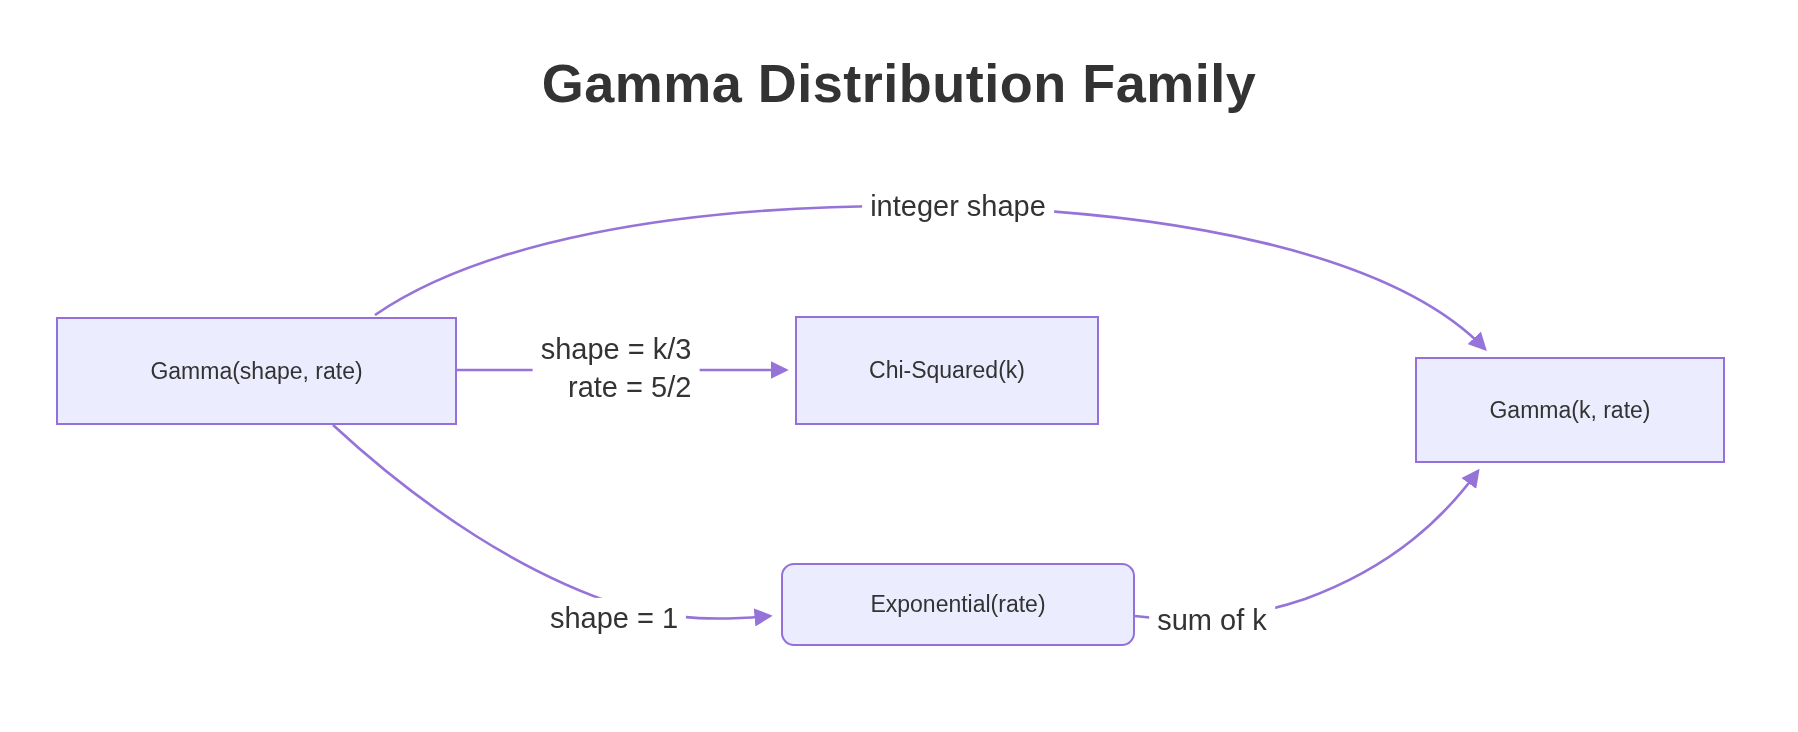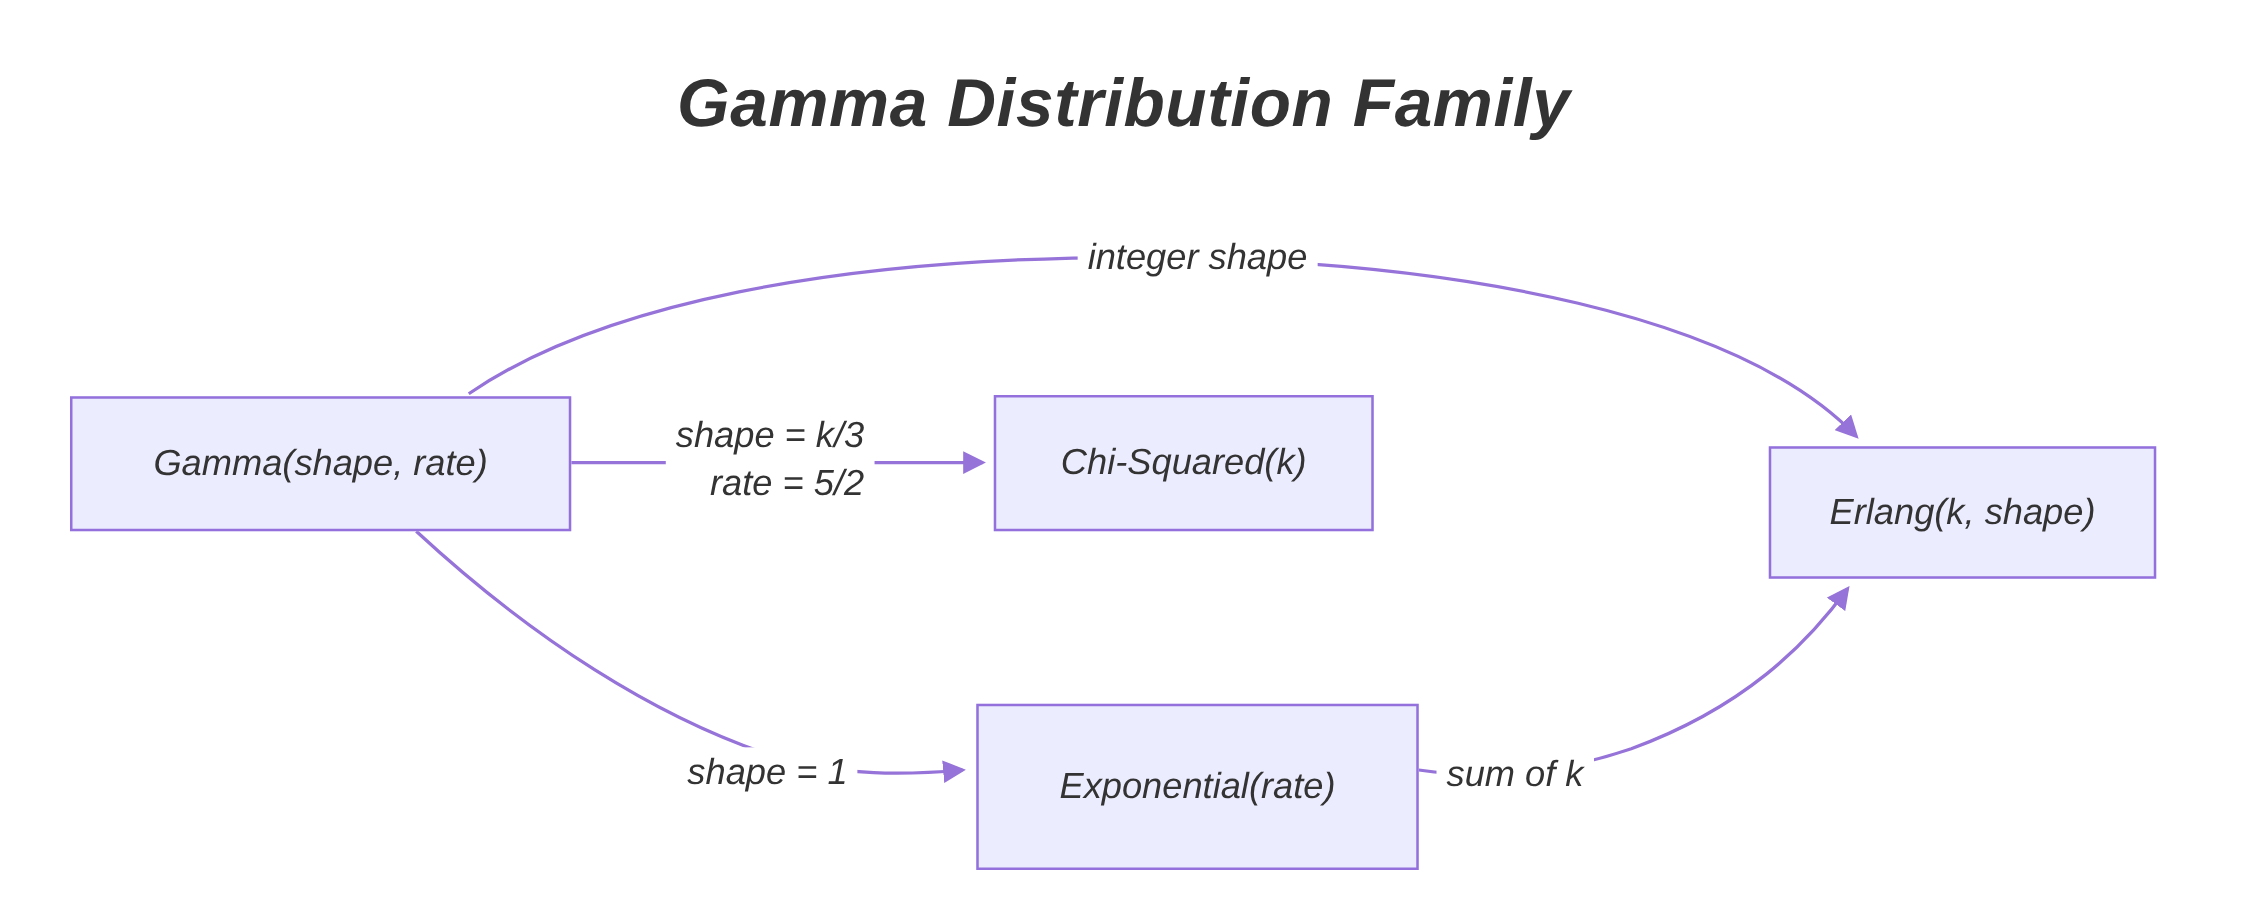--- a/index.html
+++ b/index.html
@@ -10,21 +10,20 @@
     --bg:#FFFFFF;
   }
   html,body{margin:0;padding:0;background:var(--bg);}
   .canvas{
     position:relative;
     width:1798px;height:732px;
     background:var(--bg);
     overflow:hidden;
     font-family:"Liberation Sans", sans-serif;
     color:var(--text);
-    font-style:italic;
   }
   .title{
     position:absolute;
     left:0;right:0;top:52px;
     margin:0;
     text-align:center;
     font-size:54px;
     font-weight:700;
     letter-spacing:0.5px;
     color:var(--text);
@@ -44,21 +43,21 @@
     stroke:none;
   }
   .node{
     position:absolute;
     background:var(--node-fill);
     border:2.5px solid var(--node-border);
     display:flex;
     align-items:center;
     justify-content:center;
     box-sizing:border-box;
-    font-size:29px;
+    font-size:23px;
     color:var(--text);
   }
   .edge-label{
     position:absolute;
     transform:translate(-50%,-50%);
     background:var(--bg);
     padding:1px 8px;
     font-size:29px;
     line-height:1.32;
     text-align:right;
@@ -103,21 +102,21 @@
   </div>
 
   <div class="node" style="left:56px; top:317px; width:401px; height:108px;">
     <span>Gamma(shape, rate)</span>
   </div>
 
   <div class="node" style="left:795px; top:316px; width:304px; height:109px;">
     <span>Chi-Squared(k)</span>
   </div>
 
-  <div class="node" style="left:781px; top:563px; width:354px; height:133px;">
+  <div class="node" style="left:781px; top:563px; width:354px; height:83px;border-radius:13px;">
     <span>Exponential(rate)</span>
   </div>
 
   <div class="node" style="left:1415px; top:357px; width:310px; height:106px;">
-    <span>Erlang(k, shape)</span>
+    <span>Gamma(k, rate)</span>
   </div>
 
 </div>
 
 </body></html>

